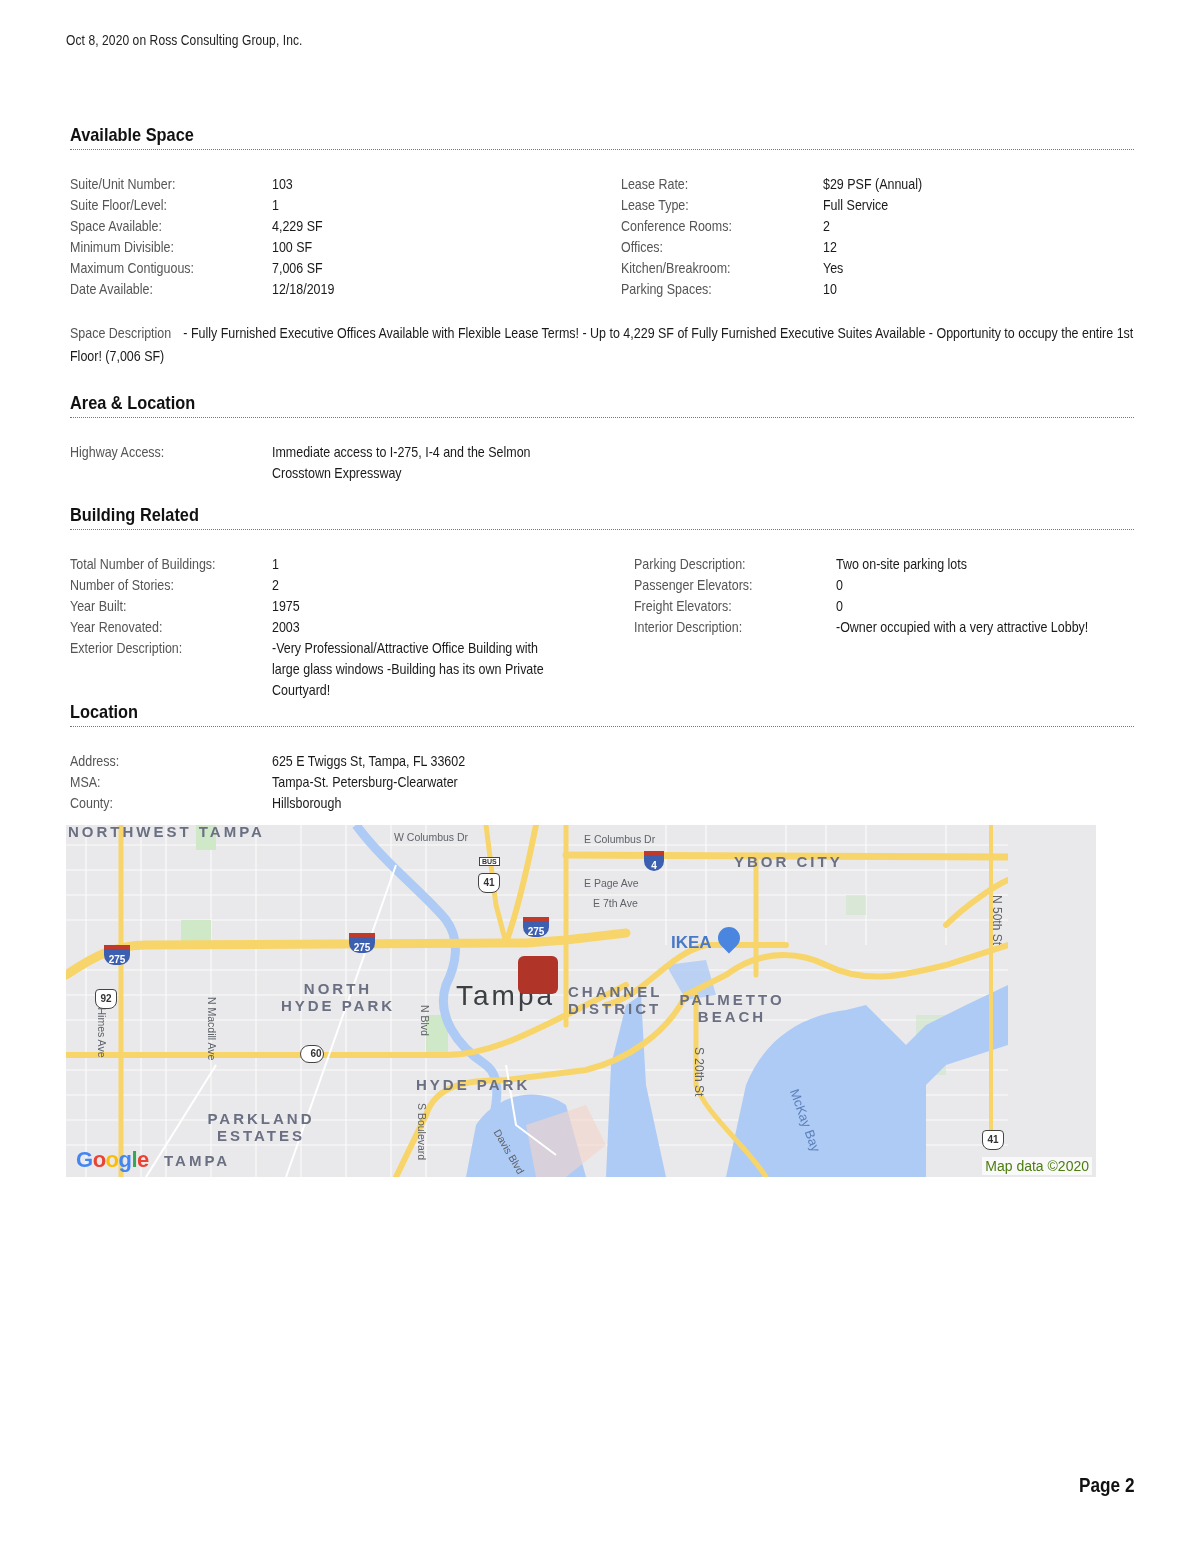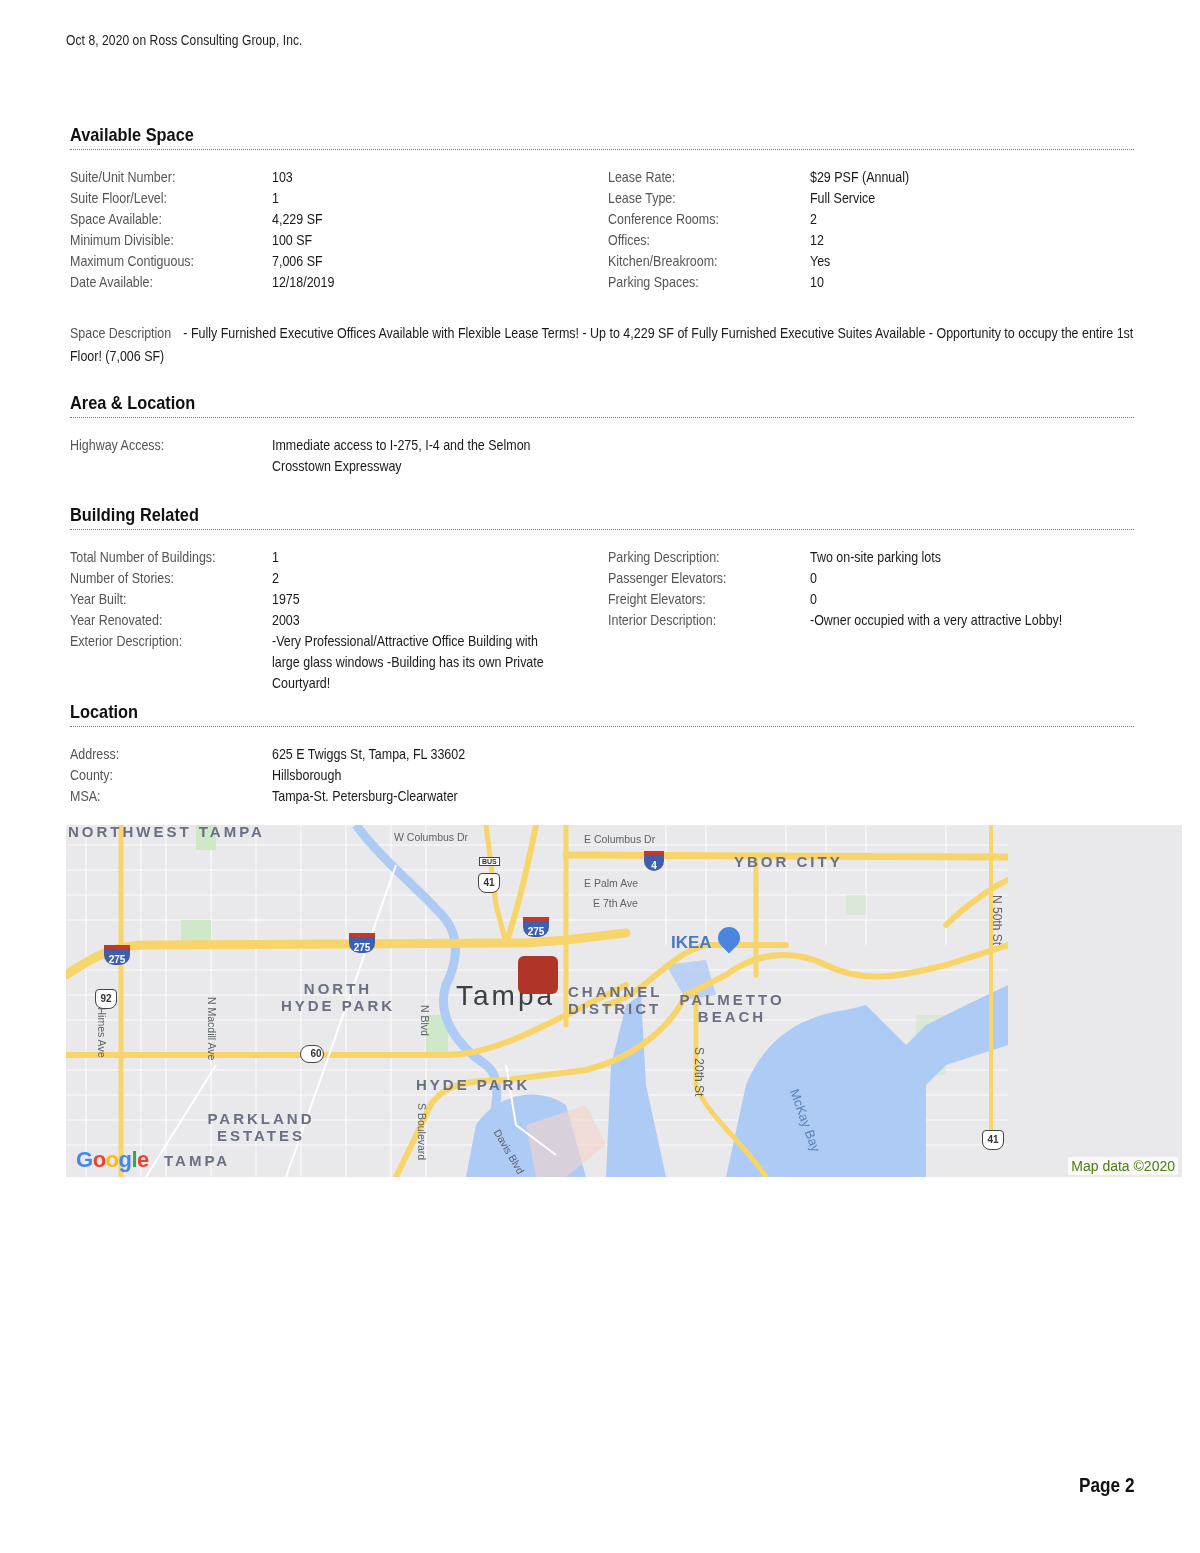--- a/index.html
+++ b/index.html
@@ -2,34 +2,34 @@
 <html><head>
   <meta charset="utf-8">
   <style>
     * { margin: 0; padding: 0; box-sizing: border-box; }
     html, body { width: 1200px; height: 1553px; background: #ffffff; }
     body { font-family: "Liberation Sans", sans-serif; color: #1a1a1a; position: relative; overflow: hidden; }
     .header-line { position: absolute; left: 66px; top: 32px; font-size: 14px; color: #222; transform: scaleX(0.86); transform-origin: left; letter-spacing: 0.1px; }
     .section { position: absolute; left: 70px; width: 1064px; }
     .section-title { font-weight: bold; font-size: 19px; color: #111; transform: scaleX(0.86); transform-origin: left; line-height: 22px; }
     .dotted { border-bottom: 1px dotted #777; height: 0; margin-top: 3px; }
-    .cols { display: flex; margin-top: 17px; }
+    .cols { display: flex; margin-top: 24px; gap: 26px; }
     .col { position: relative; }
     .col-left { width: 538px; }
     .col-right { width: 526px; }
     .row { display: flex; font-size: 14.5px; line-height: 21px; }
     .lbl { color: #555; flex: 0 0 auto; transform: scaleX(0.86); transform-origin: left; white-space: nowrap; }
     .val { color: #1a1a1a; transform: scaleX(0.86); transform-origin: left; white-space: nowrap; }
     .col-left .lbl { width: 202px; }
     .col-right .lbl { width: 202px; }
     .lbl-wrap { width: 202px; flex: 0 0 202px; }
     .val-multi { white-space: normal; width: 360px; font-size: 14.5px; line-height: 21px; transform: scaleX(0.86); transform-origin: left; color: #1a1a1a; }
     .desc { position: absolute; left: 70px; top: 322px; width: 1240px; font-size: 14.5px; line-height: 23px; transform: scaleX(0.86); transform-origin: left; color: #1a1a1a; }
     .desc .dlabel { color: #555; margin-right: 10px; }
-    .map { position: absolute; left: 66px; top: 825px; width: 1116px; height: 352px; background: #e9e9eb; overflow: hidden; }
+    .map { position: absolute; left: 66px; top: 825px; width: 1030px; height: 352px; background: #e9e9eb; overflow: hidden; }
     .map svg { position: absolute; left: 0; top: 0; }
     .maplbl { position: absolute; font-family: "Liberation Sans", sans-serif; color: #6b6f82; font-weight: bold; letter-spacing: 3px; font-size: 15px; line-height: 17px; }
     .streetlbl { position: absolute; font-family: "Liberation Sans", sans-serif; color: #5f6368; font-size: 10.5px; }
     .shield-i { position: absolute; width: 26px; height: 20px; background: #3d5fb0; color: #fff; font-size: 10px; font-weight: bold; text-align: center; line-height: 22px; border-radius: 0 0 10px 10px; border-top: 4px solid #c0392b; }
     .shield-us { position: absolute; width: 22px; height: 20px; background: #fff; border: 1.5px solid #444; border-radius: 4px 4px 8px 8px; color: #333; font-size: 10px; font-weight: bold; text-align: center; line-height: 17px; }
     .shield-state { position: absolute; width: 24px; height: 18px; background: #fff; border: 1.5px solid #444; border-radius: 9px; color: #333; font-size: 10px; font-weight: bold; text-align: center; line-height: 15px; }
     .pin { position: absolute; left: 452px; top: 131px; width: 40px; height: 38px; background: #b03427; border-radius: 6px; }
     .google { position: absolute; left: 10px; top: 322px; font-size: 22px; font-weight: bold; letter-spacing: -0.5px; }
     .mapdata { position: absolute; right: 4px; bottom: 2px; font-size: 14px; color: #4d7c0f; background: rgba(255,255,255,0.7); padding: 1px 3px; }
     .tampa-big { position: absolute; left: 390px; top: 155px; font-size: 28px; color: #3c4043; letter-spacing: 3px; font-family: "Liberation Sans", sans-serif; }
@@ -169,26 +169,26 @@
 <div class="section" style="top:701px;">
   <div class="section-title">Location</div>
   <div class="dotted"></div>
   <div class="cols">
     <div class="col col-left">
       <div class="row">
           <span class="lbl">Address:</span>
           <span class="val">625 E Twiggs St, Tampa, FL 33602</span>
         </div>
       <div class="row">
+          <span class="lbl">MSA:</span>
+          <span class="val">Tampa-St. Petersburg-Clearwater</span>
+        </div>
+      <div class="row">
           <span class="lbl">County:</span>
           <span class="val">Hillsborough</span>
-        </div>
-      <div class="row">
-          <span class="lbl">MSA:</span>
-          <span class="val">Tampa-St. Petersburg-Clearwater</span>
         </div>
     </div>
   </div>
 </div>
 
 <div class="map">
   <svg width="942" height="352" viewBox="0 0 942 352">
 
     <g stroke="#ffffff" stroke-width="1.2" opacity="0.8">
       <line x1="0" y1="20" x2="942" y2="20"></line>
@@ -260,21 +260,21 @@
   <div class="maplbl" style="left:350px;top:251px;">HYDE PARK</div>
   <div class="maplbl" style="left:135px;top:285px;width:120px;text-align:center;">PARKLAND ESTATES</div>
   <div class="maplbl" style="left:98px;top:327px;">TAMPA</div>
   <div class="maplbl" style="left:668px;top:28px;">YBOR CITY</div>
   <div class="maplbl" style="left:502px;top:158px;width:100px;">CHANNEL DISTRICT</div>
   <div class="maplbl" style="left:606px;top:166px;width:120px;text-align:center;">PALMETTO BEACH</div>
   <div class="tampa-big">Tampa</div>
 
   <div class="streetlbl" style="left:328px;top:6px;">W Columbus Dr</div>
   <div class="streetlbl" style="left:518px;top:8px;">E Columbus Dr</div>
-  <div class="streetlbl" style="left:518px;top:52px;">E Palm Ave</div>
+  <div class="streetlbl" style="left:518px;top:52px;">E Page Ave</div>
   <div class="streetlbl" style="left:520px;top:72px;padding-left:7px;">E 7th Ave</div>
   <div class="streetlbl" style="left:42px;top:172px;transform:rotate(90deg);transform-origin:left top;">N Himes Ave</div>
   <div class="streetlbl" style="left:152px;top:172px;transform:rotate(90deg);transform-origin:left top;">N Macdill Ave</div>
   <div class="streetlbl" style="left:365px;top:180px;transform:rotate(90deg);transform-origin:left top;">N Blvd</div>
   <div class="streetlbl" style="left:362px;top:278px;transform:rotate(90deg);transform-origin:left top;">S Boulevard</div>
   <div class="streetlbl" style="left:436px;top:302px;transform:rotate(60deg);transform-origin:left top;">Davis Blvd</div>
   <div class="streetlbl" style="left:640px;top:222px;transform:rotate(90deg);transform-origin:left top;font-size:12px;">S 20th St</div>
   <div class="streetlbl" style="left:938px;top:70px;transform:rotate(90deg);transform-origin:left top;font-size:12px;">N 50th St</div>
   <div class="streetlbl" style="left:735px;top:262px;transform:rotate(70deg);transform-origin:left top;font-size:13px;color:#5b7fb8;">McKay Bay</div>
 

